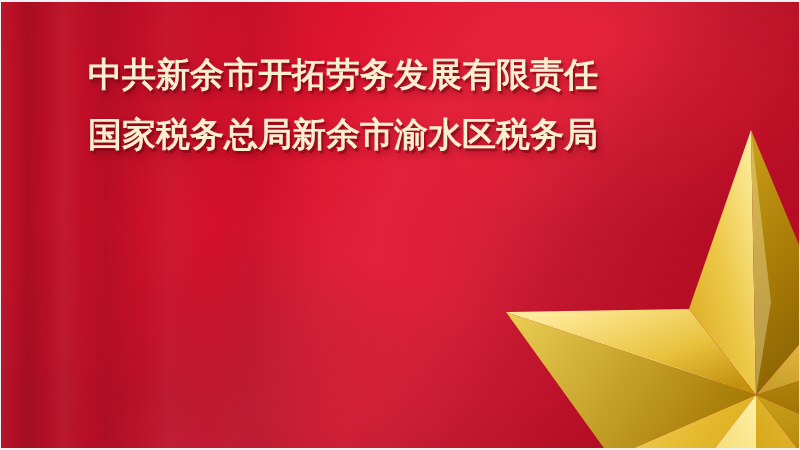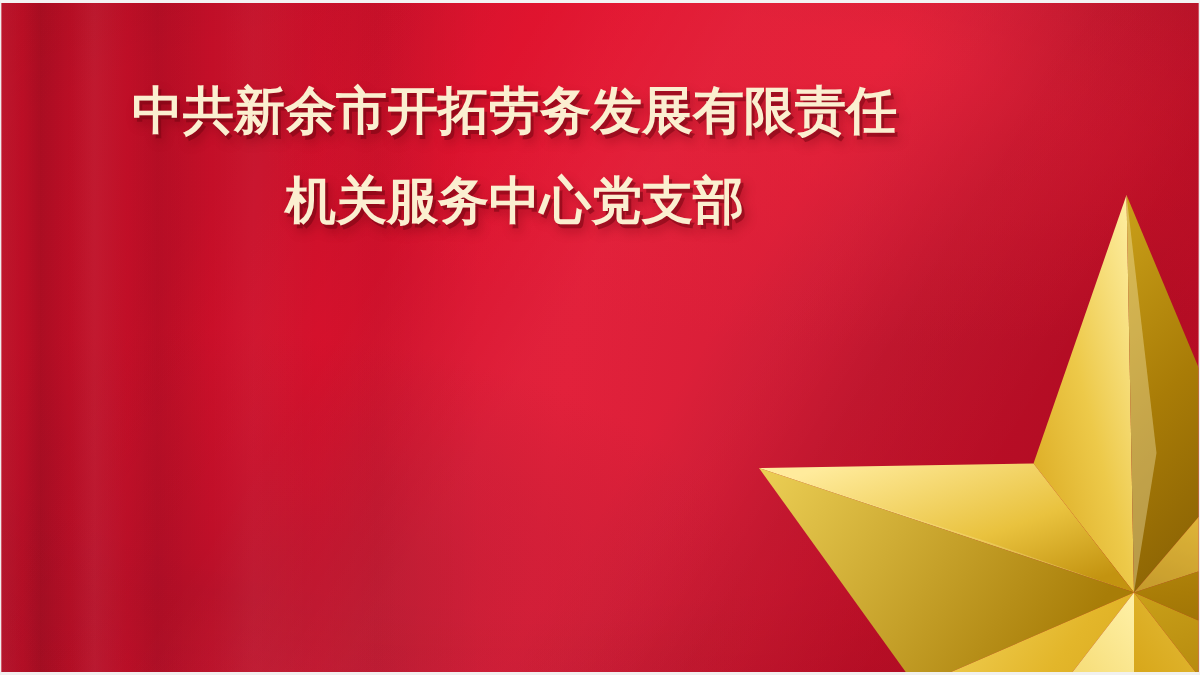--- a/index.html
+++ b/index.html
@@ -194,16 +194,16 @@
 
         <polygon points="750,128 755,393 770,300" fill="#fff6c9" opacity=".35"></polygon>
         <polygon points="505,310 755,393 660,360" fill="#fff4bd" opacity=".22"></polygon>
         <polygon points="755,393 826,310 1010,310" fill="#fff3bb" opacity=".18"></polygon>
       </g>
     </svg>
   </div>
 
   <div class="headline">
     <span class="line">中共新余市开拓劳务发展有限责任</span>
-    <span class="line">机关服务中心党支部</span>
+    <span class="line">国家税务总局新余市渝水区税务局</span>
   </div>
 
 </div>
 
 </body></html>

